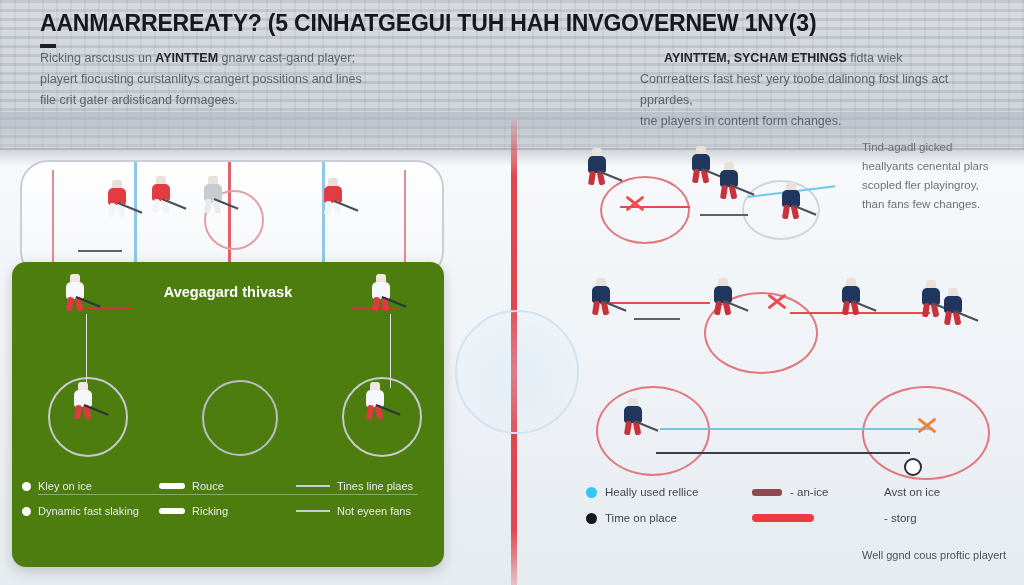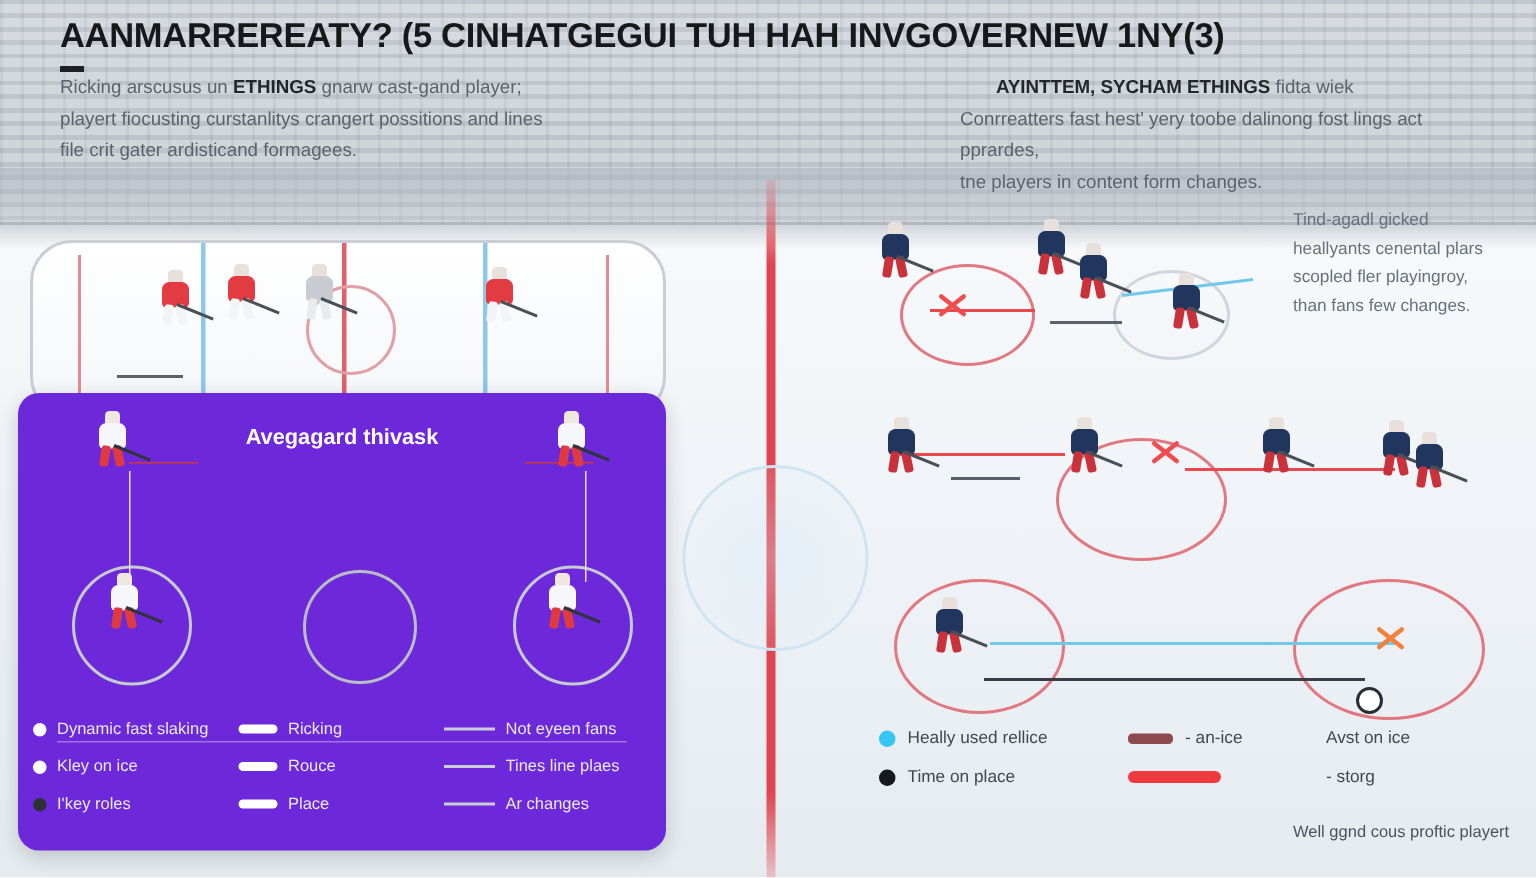--- a/index.html
+++ b/index.html
@@ -134,21 +134,21 @@
     left: 862px; top: 138px; width: 150px;
     font-size: 11.5px;
     line-height: 19px;
     color: #6a707a;
   }
 
   
   .panel {
     position: absolute;
     left: 12px; top: 262px; width: 432px; height: 305px;
-    background: #6d28d9;
+    background: #4d7c0f;
     border-radius: 14px;
     box-shadow: 0 4px 14px rgba(0,0,0,0.18);
   }
   .panel-title {
     position: absolute; left: 0; top: 22px; width: 432px;
     text-align: center; color: #ffffff;
     font-size: 14.5px; font-weight: bold;
   }
   .panel-circle {
     position: absolute; border: 2px solid #c7cbd1; border-radius: 50%;
@@ -433,66 +433,52 @@
       <div class="body"></div>
     <div class="leg-l"></div>
       <div class="leg-r"></div>
     <div class="stick"></div>
   </div>
 
   <div class="legend-panel">
     <div class="lp-row">
       <div class="lp-cell">
         <span class="dot-w"></span>
-        <span class="lp-text">Dynamic fast slaking</span>
+        <span class="lp-text">Kley on ice</span>
       </div>
       <div class="lp-cell">
         <span class="bar-w"></span>
-        <span class="lp-text">Ricking</span>
+        <span class="lp-text">Rouce</span>
       </div>
       <div class="lp-cell">
         <span class="bar-l"></span>
-        <span class="lp-text">Not eyeen fans</span>
+        <span class="lp-text">Tines line plaes</span>
       </div>
     </div>
     <div class="lp-row">
       <div class="lp-cell">
         <span class="dot-w"></span>
-        <span class="lp-text">Kley on ice</span>
+        <span class="lp-text">Dynamic fast slaking</span>
       </div>
       <div class="lp-cell">
         <span class="bar-w"></span>
-        <span class="lp-text">Rouce</span>
+        <span class="lp-text">Ricking</span>
       </div>
       <div class="lp-cell">
         <span class="bar-l"></span>
-        <span class="lp-text">Tines line plaes</span>
-      </div>
-    </div>
-    <div class="lp-row">
-      <div class="lp-cell">
-        <span class="dot-d"></span>
-        <span class="lp-text">I'key roles</span>
-      </div>
-      <div class="lp-cell">
-        <span class="bar-w"></span>
-        <span class="lp-text">Place</span>
-      </div>
-      <div class="lp-cell">
-        <span class="bar-l"></span>
-        <span class="lp-text">Ar changes</span>
+        <span class="lp-text">Not eyeen fans</span>
       </div>
     </div>
   </div>
 
   <div class="title">AANMARREREATY? (5 CINHATGEGUI TUH HAH INVGOVERNEW 1NY(3)</div>
   <div class="title-rule"></div>
 
   <div class="sub-left">
-    <span>Ricking arscusus un </span><b>ETHINGS</b><span> gnarw cast-gand player;</span><br>
+    <span>Ricking arscusus un </span><b>AYINTTEM</b><span> gnarw cast-gand player;</span><br>
     <span>playert fiocusting curstanlitys crangert possitions and lines</span><br>
     <span>file crit gater ardisticand formagees.</span>
   </div>
 
   <div class="sub-right">
     <b>AYINTTEM, SYCHAM ETHINGS</b><span> fidta wiek</span><br>
     <span>Conrreatters fast hest' yery toobe dalinong fost lings act pprardes,</span><br>
     <span>tne players in content form changes.</span>
   </div>
 

